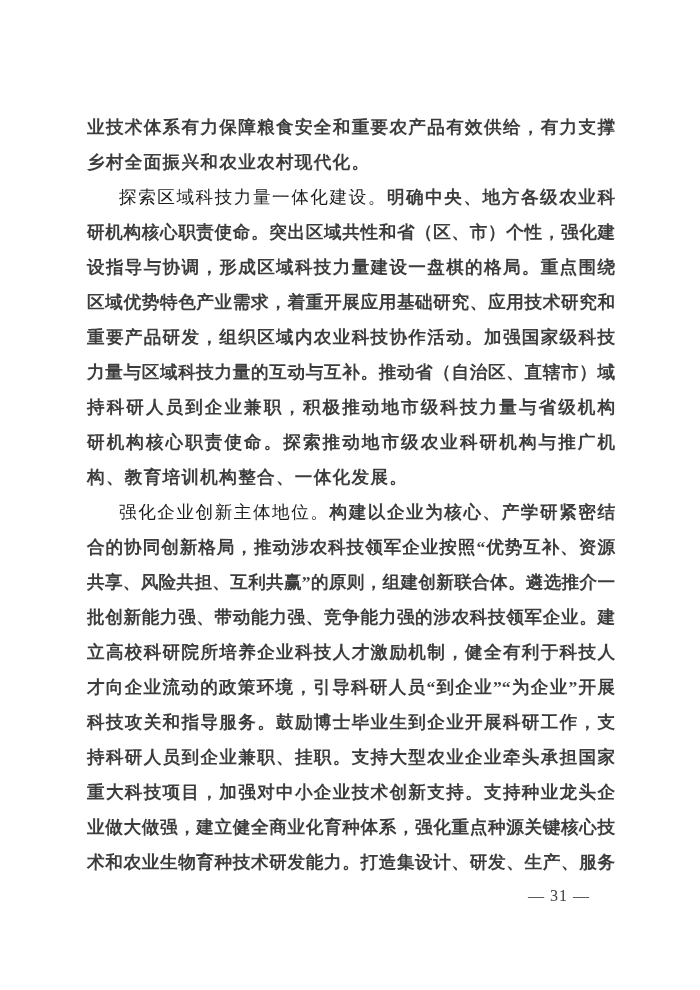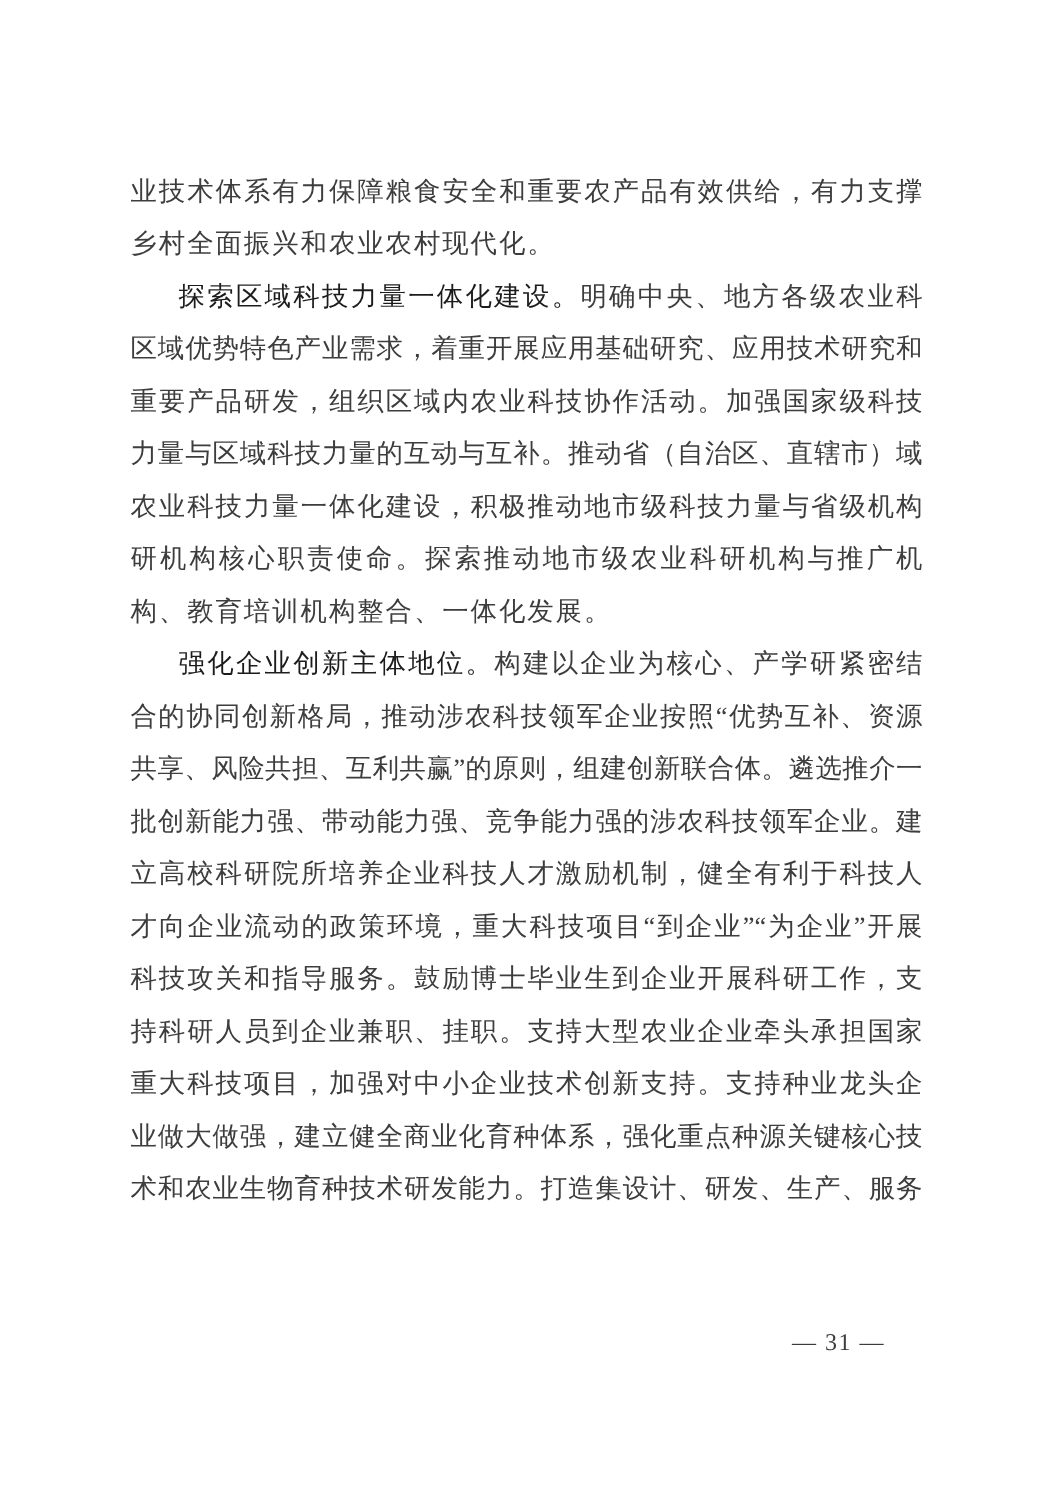--- a/index.html
+++ b/index.html
@@ -36,21 +36,21 @@
     white-space: normal;
   }
   .line.no-justify {
     text-align: right;
     text-align-last: left;
     letter-spacing: 1.3px;
   }
   .line.indent {
     text-indent: 32px;
   }
-  .seg { font-weight: normal; }
+  .seg { font-weight: bold; }
   .seg.bold {
     font-weight: normal;
     color: var(--bold-color, #1c1c1c);
   }
   .page-number {
     position: absolute;
     left: 528px;
     top: 884px;
     font-size: 16px;
     line-height: 24px;
@@ -60,32 +60,34 @@
   }
 </style>
 </head>
 <body>
 
 <div class="page">
   <div class="doc-body">
       <div class="line"><span class="seg">业技术体系有力保障粮食安全和重要农产品有效供给，有力支撑</span></div>
       <div class="line no-justify"><span class="seg">乡村全面振兴和农业农村现代化。</span></div>
       <div class="line indent"><span class="seg bold">探索区域科技力量一体化建设。</span><span class="seg">明确中央、地方各级农业科</span></div>
+      <div class="line"><span class="seg">研机构核心职责使命。突出区域共性和省（区、市）个性，强化建</span></div>
+      <div class="line"><span class="seg">设指导与协调，形成区域科技力量建设一盘棋的格局。重点围绕</span></div>
       <div class="line"><span class="seg">区域优势特色产业需求，着重开展应用基础研究、应用技术研究和</span></div>
       <div class="line"><span class="seg">重要产品研发，组织区域内农业科技协作活动。加强国家级科技</span></div>
       <div class="line"><span class="seg">力量与区域科技力量的互动与互补。推动省（自治区、直辖市）域</span></div>
-      <div class="line"><span class="seg">农业科技力量一体化建设，积极推动地市级科技力量与省级机构</span></div>
+      <div class="line"><span class="seg">持科研人员到企业兼职，积极推动地市级科技力量与省级机构</span></div>
       <div class="line"><span class="seg">研机构核心职责使命。探索推动地市级农业科研机构与推广机</span></div>
       <div class="line no-justify"><span class="seg">构、教育培训机构整合、一体化发展。</span></div>
       <div class="line indent"><span class="seg bold">强化企业创新主体地位。</span><span class="seg">构建以企业为核心、产学研紧密结</span></div>
       <div class="line"><span class="seg">合的协同创新格局，推动涉农科技领军企业按照“优势互补、资源</span></div>
       <div class="line"><span class="seg">共享、风险共担、互利共赢”的原则，组建创新联合体。遴选推介一</span></div>
       <div class="line"><span class="seg">批创新能力强、带动能力强、竞争能力强的涉农科技领军企业。建</span></div>
       <div class="line"><span class="seg">立高校科研院所培养企业科技人才激励机制，健全有利于科技人</span></div>
-      <div class="line"><span class="seg">才向企业流动的政策环境，重大科技项目“到企业”“为企业”开展</span></div>
+      <div class="line"><span class="seg">才向企业流动的政策环境，引导科研人员“到企业”“为企业”开展</span></div>
       <div class="line"><span class="seg">科技攻关和指导服务。鼓励博士毕业生到企业开展科研工作，支</span></div>
       <div class="line"><span class="seg">持科研人员到企业兼职、挂职。支持大型农业企业牵头承担国家</span></div>
       <div class="line"><span class="seg">重大科技项目，加强对中小企业技术创新支持。支持种业龙头企</span></div>
       <div class="line"><span class="seg">业做大做强，建立健全商业化育种体系，强化重点种源关键核心技</span></div>
       <div class="line"><span class="seg">术和农业生物育种技术研发能力。打造集设计、研发、生产、服务</span></div>
     </div>
   <div class="page-number">— 31 —</div>
 </div>
 
 </body></html>

